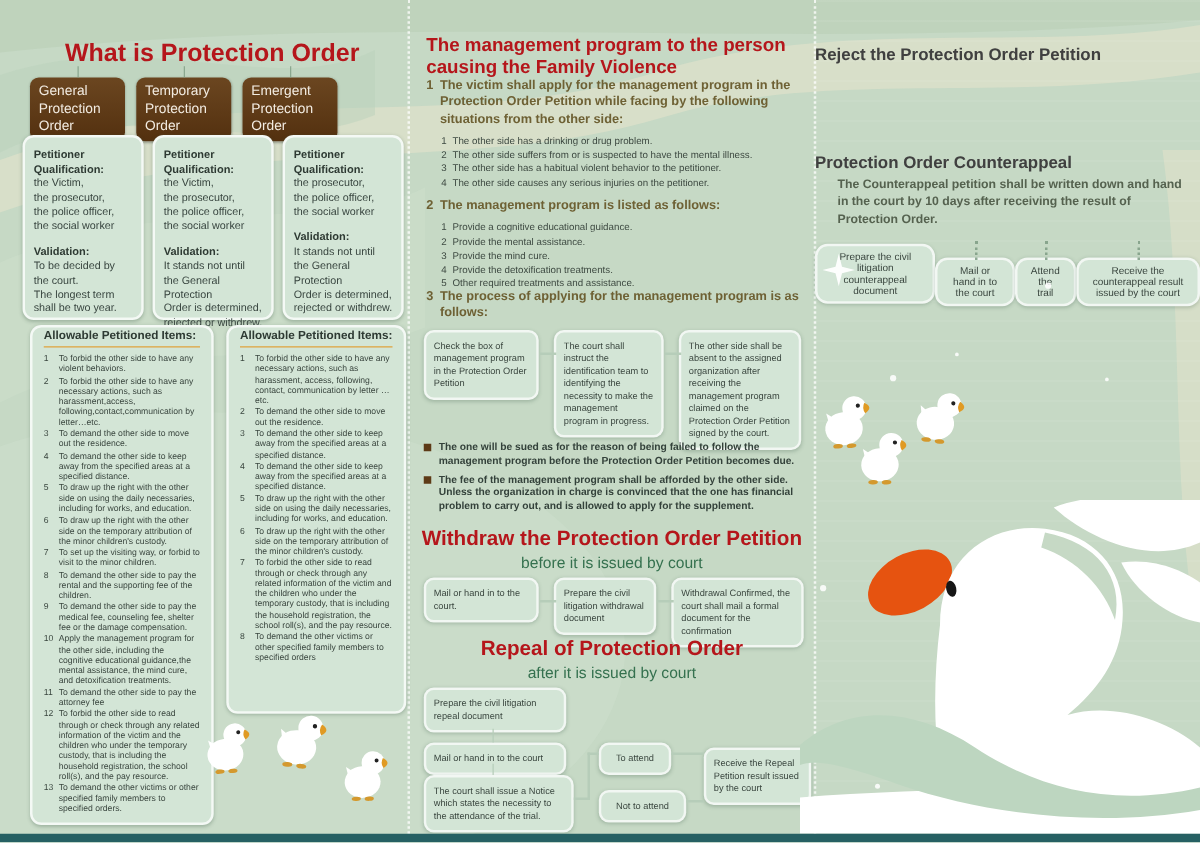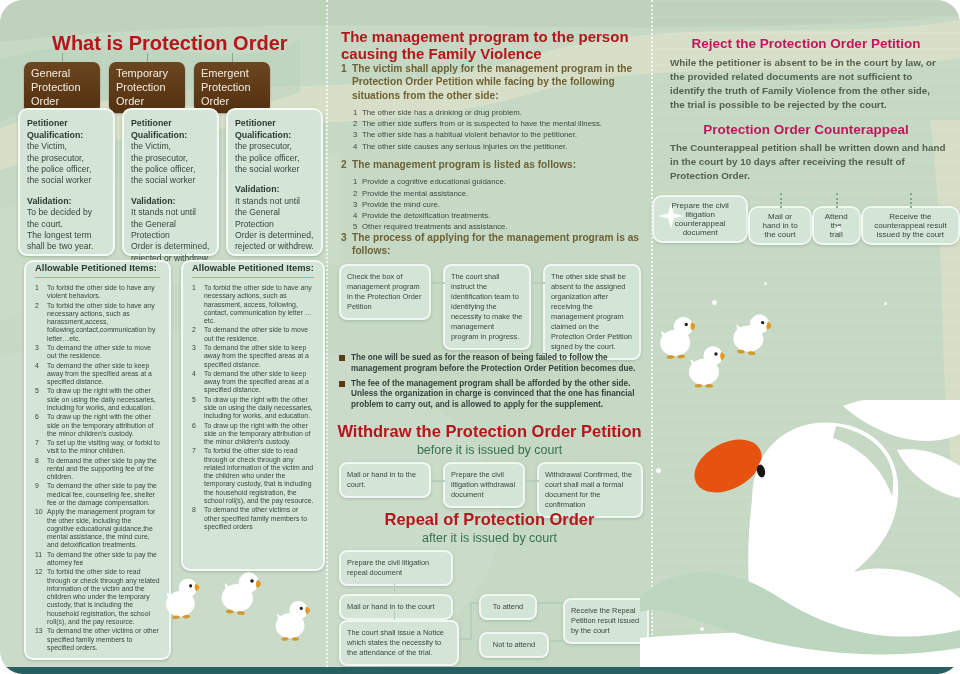--- a/index.html
+++ b/index.html
@@ -1,17 +1,17 @@
 <!DOCTYPE html>
 <html><head>
 <meta charset="utf-8">
 <style>
   html,body{margin:0;padding:0;}
   .page{position:relative;width:960px;height:674px;overflow:hidden;background:#c6d9c5;
-        font-family:"Liberation Sans",sans-serif;border-radius:23px;}
+        font-family:"Liberation Sans",sans-serif;}
   .bgsvg{position:absolute;left:0;top:0;z-index:0;}
   .stripes{position:absolute;left:652px;top:0;width:308px;height:667px;z-index:1;
         background:repeating-linear-gradient(180deg,rgba(255,255,255,.06) 0 2px,transparent 2px 16px);}
   .fold{position:absolute;top:0;height:667px;width:0;border-left:2px dotted rgba(255,255,255,.75);z-index:1;}
   .bottom-bar{position:absolute;left:0;right:0;bottom:0;height:7px;background:#266063;z-index:8;}
   .panel{position:absolute;top:0;height:667px;z-index:2;}
   .panel-left{left:0;width:327px;}
   .panel-mid{left:327px;width:325px;}
   .panel-right{left:652px;width:308px;}
 
@@ -76,21 +76,21 @@
   .rp{position:absolute;}
   .rp-s0{left:0;top:0;width:114px;}
   .rp-s1{left:0;top:44px;width:114px;}
   .rp-s2{left:0;top:70px;width:120px;}
   .rp-ba{left:140px;top:44px;width:58px;text-align:center;}
   .rp-bb{left:140px;top:82px;width:70px;text-align:center;}
   .rp-res{left:224px;top:48px;width:86px;}
   .cline{position:absolute;background:#b6cdb9;}
 
   
-  .rt{position:absolute;left:0;right:0;text-align:center;font-size:13.5px;font-weight:bold;color:#be185d;}
+  .rt{position:absolute;left:0;right:0;text-align:left;font-size:13.5px;font-weight:bold;color:#404040;}
   .rt1{top:36px;} .rt2{top:122px;}
   .rpara{position:absolute;left:18px;width:276px;font-size:9.8px;font-weight:bold;color:#55624f;line-height:1.42;}
   .rp1{top:56px;} .rp2{top:141px;}
   .vflow{position:absolute;left:0;right:0;top:193px;display:flex;flex-direction:row;align-items:center;}
   .pill{position:relative;background:#d3e5d6;border:2px solid rgba(255,255,255,.7);border-radius:10px;
         padding:4px 11px;font-size:8px;color:#39453e;text-align:center;
         box-shadow:0 1px 3px rgba(60,90,70,.25);}
   .pill + .pill{margin-top:13px;}
   .pill + .pill::before{content:"";position:absolute;left:50%;top:-15px;height:15px;
         border-left:2px dotted rgba(125,155,130,.85);}
@@ -287,21 +287,20 @@
       <div class="cline" style="left:120px;top:88px;width:12px;height:2px"></div>
       <div class="cline" style="left:131px;top:52px;width:2px;height:38px"></div>
       <div class="cline" style="left:131px;top:52px;width:9px;height:2px"></div>
       <div class="cline" style="left:198px;top:52px;width:26px;height:2px"></div>
       <div class="cline" style="left:210px;top:90px;width:14px;height:2px"></div>
     </div>
   </div>
 
   <div class="panel panel-right">
     <div class="rt rt1">Reject the Protection Order Petition</div>
-    <div class="rpara rp1">While the petitioner is absent to be in the court by law, or the provided related documents are not sufficient to identify the truth of Family Violence from the other side, the trial is possible to be rejected by the court.</div>
     <div class="rt rt2">Protection Order Counterappeal</div>
     <div class="rpara rp2">The Counterappeal petition shall be written down and hand in the court by 10 days after receiving the result of Protection Order.</div>
     <div class="vflow">
         <div class="card pill">Prepare the civil litigation counterappeal document</div>
         <div class="card pill">Mail or hand in to the court</div>
         <div class="card pill">Attend the trail</div>
         <div class="card pill">Receive the counterappeal result issued by the court</div>
       </div>
   </div>
 

